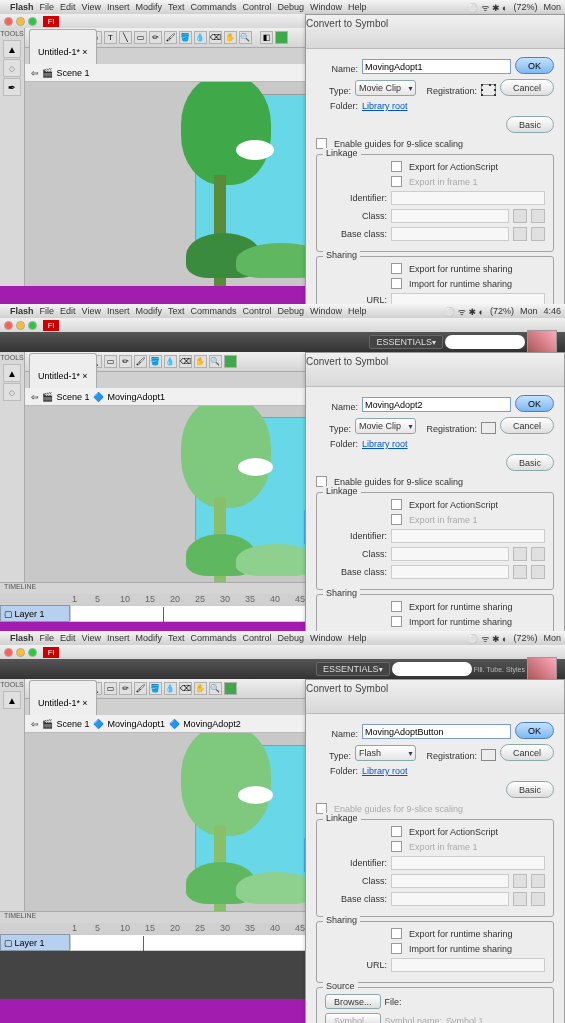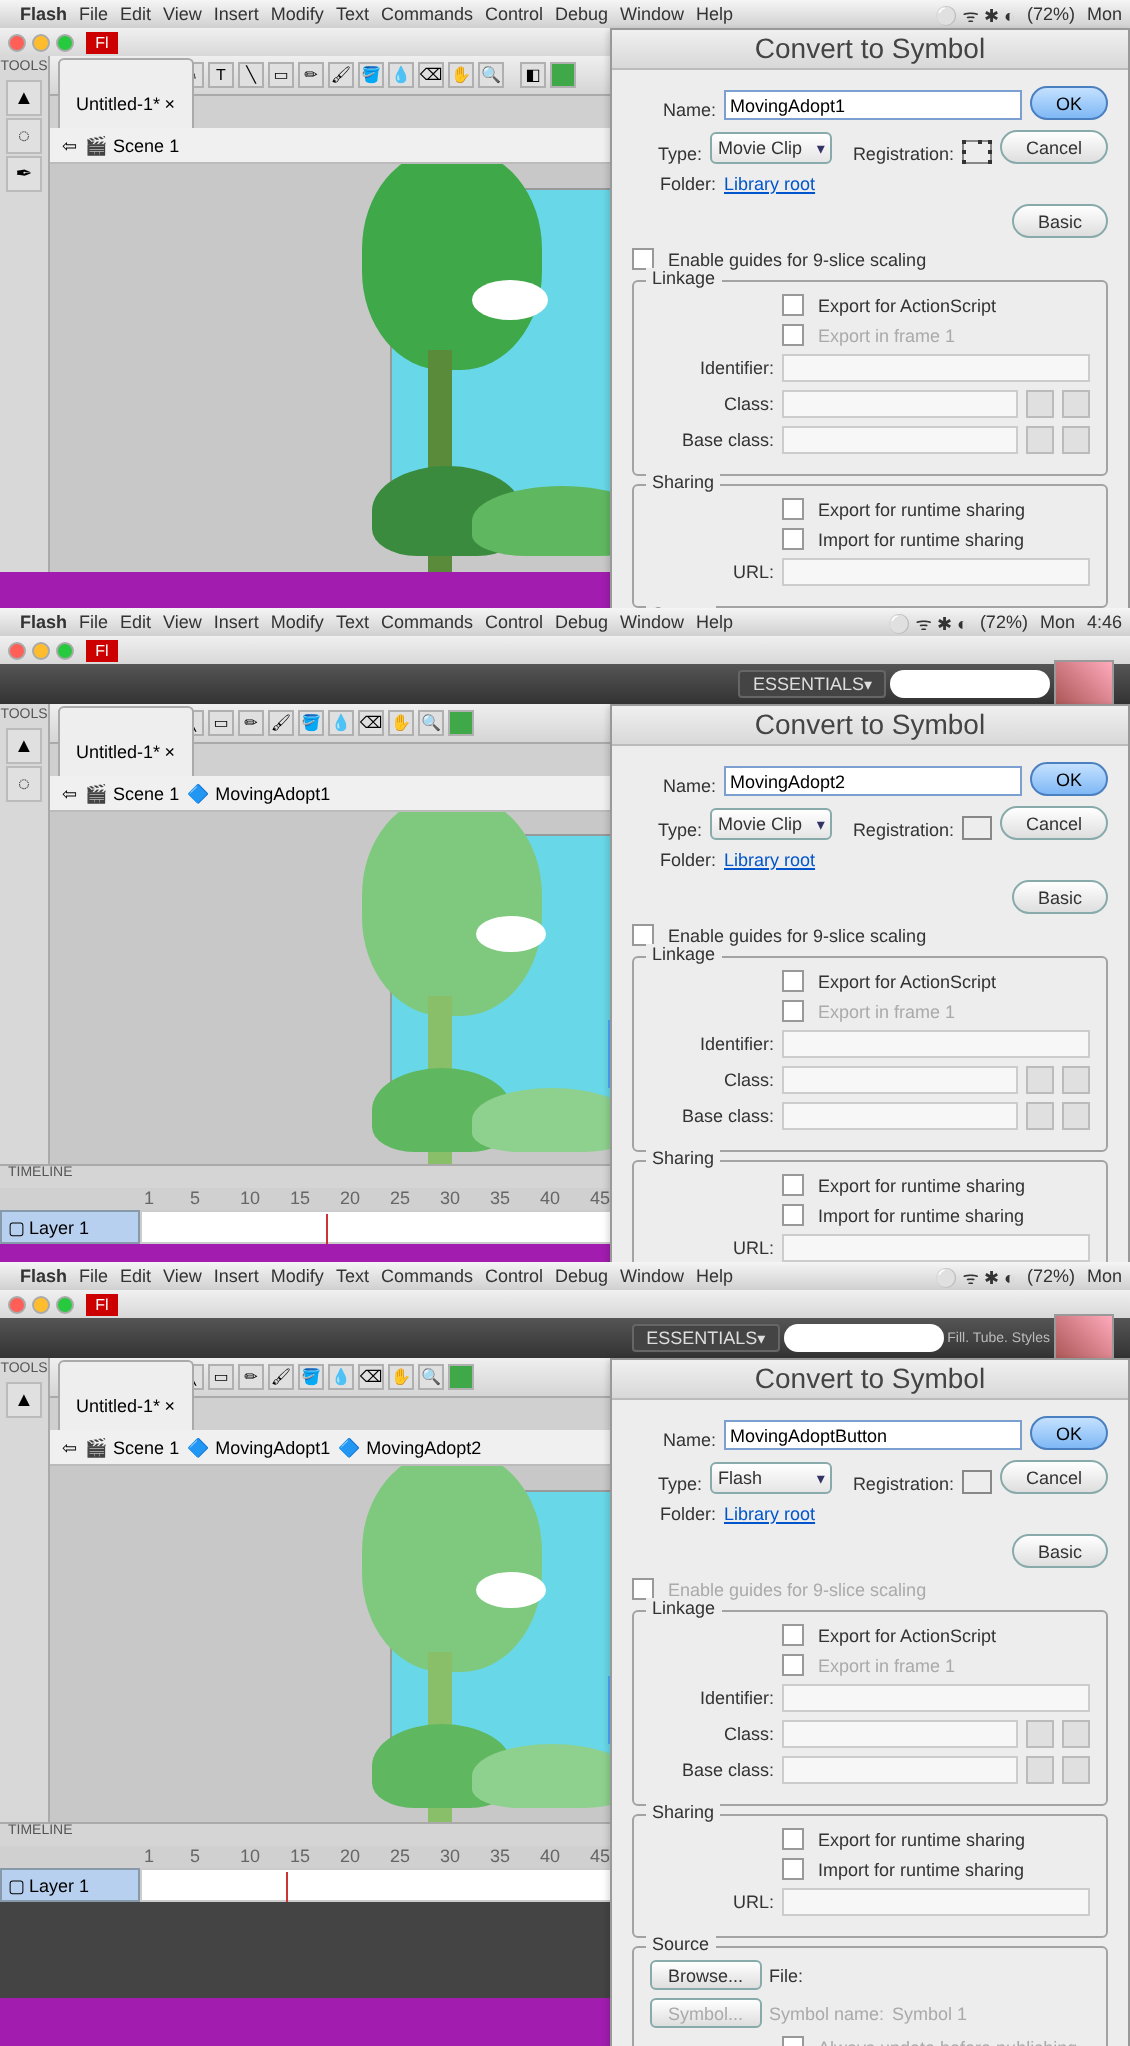--- a/index.html
+++ b/index.html
@@ -28,21 +28,21 @@
 .stage{flex:1;display:flex;justify-content:center;align-items:center;background:#c8c8c8;overflow:hidden}
 .canvas{background:#68d8e8;position:relative;border:1px solid #999}
 .tree1{position:absolute;left:-15px;top:-20px;width:90px;height:110px;background:#3fa848;border-radius:45%}
 .trunk{position:absolute;left:18px;top:80px;width:12px;height:200px;background:#5a8b3a}
 .cloud{position:absolute;background:#fff;border-radius:50%}
 .bush{position:absolute;background:#3a8b3e;border-radius:50% 50% 30% 30%}
 .bush.lt{background:#5fb860}
 .selbox{position:absolute;border:1px solid #4aa8ff;background:rgba(150,200,255,.15)}
 .sprite{position:absolute;width:10px;height:14px;background:#888;clip-path:polygon(50% 0,100% 40%,80% 100%,20% 100%,0 40%)}
 .dialog{position:absolute;top:0;right:0;width:260px;background:#ededed;border:1px solid #999;box-shadow:-1px 1px 3px rgba(0,0,0,.15)}
-.dlgtitle{height:20px;background:linear-gradient(#f0f0f0,#d8d8d8);text-align:center;font-size:14px;line-height:18px;border-bottom:1px solid #bbb;color:#444}
+.dlgtitle{height:34px;background:linear-gradient(#f0f0f0,#d8d8d8);text-align:left;font-size:10px;line-height:18px;border-bottom:1px solid #bbb;color:#444}
 .dlgbody{padding:8px 10px;font-size:9px;color:#333}
 .row{display:flex;align-items:flex-end;margin-bottom:5px;gap:4px}
 .lblc{width:42px;text-align:right;color:#333}
 .lblc2{width:62px;text-align:right;color:#333}
 .tin{flex:1;height:15px;border:1px solid #7a9fd0;background:#fff;padding:0 2px;font-size:9px}
 .sel{width:72px;height:16px;background:linear-gradient(#fff,#e5e5e5);border:1px solid #8aa;border-radius:3px;padding:0 3px;display:flex;align-items:center;justify-content:space-between;font-size:9px}
 .sel::after{content:"▾";color:#336;font-size:8px}
 .btn{height:17px;padding:0 12px;background:linear-gradient(#fff,#dedede);border:1px solid #8aa;border-radius:9px;font-size:9px;display:inline-flex;align-items:center;justify-content:center}
 .btn.pri{background:linear-gradient(#c4e1ff,#7fb8f5);border-color:#4a7fc0;color:#000}
 .btn.sm{height:15px;padding:0 8px;border-radius:3px}

